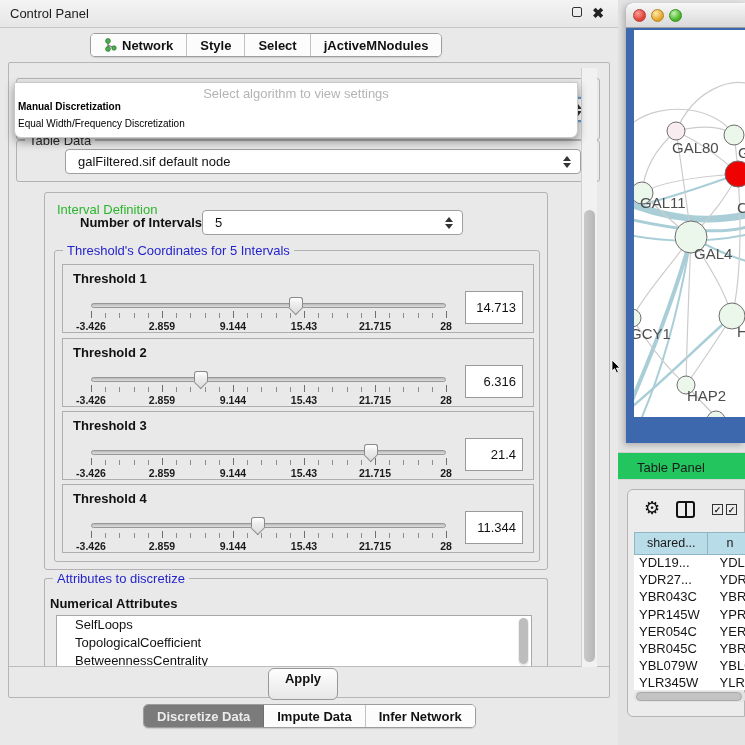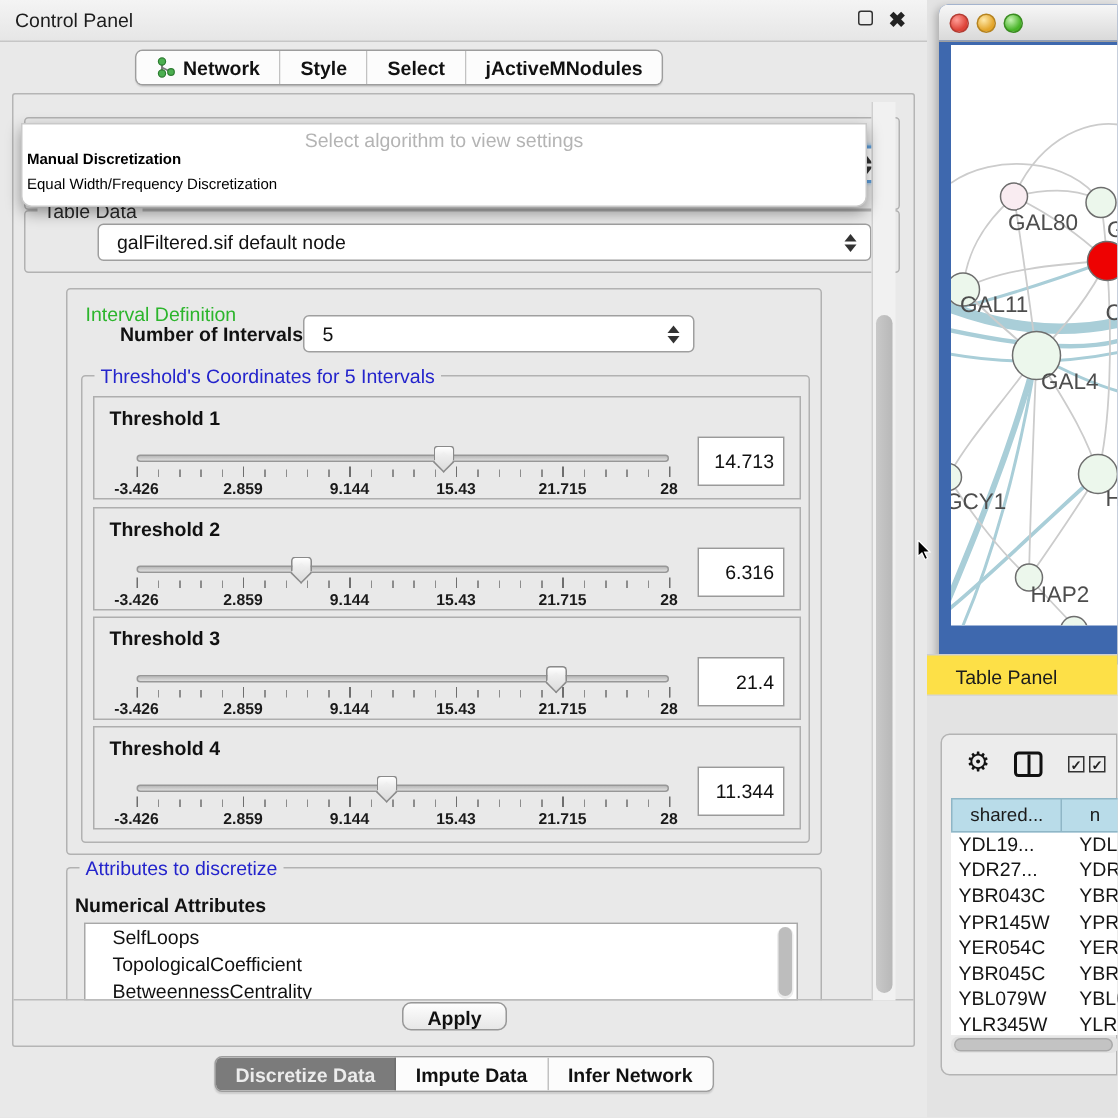--- a/index.html
+++ b/index.html
@@ -64,35 +64,35 @@
   
   .attr-list { position:absolute; left:56px; top:615px; width:476px; height:52px; background:#fff; border:1px solid #a8a8a8; overflow:hidden; font-size:13px; color:#111; }
   .attr-list .li { padding:1px 0 1px 18px; line-height:16px; white-space:nowrap; }
   .list-vscroll { position:absolute; right:2px; top:2px; width:11px; height:48px; background:#ededed; border-radius:6px; }
   .list-vthumb { position:absolute; left:1px; top:0; width:9px; height:46px; background:#bdbdbd; border-radius:5px; }
 
   
   .cp-vscroll { position:absolute; left:581px; top:68px; width:16px; height:599px; background:#f1f1f1; border-left:1px solid #d0d0d0; }
   .cp-vthumb  { position:absolute; left:2px; top:142px; width:11px; height:452px; background:linear-gradient(90deg,#c9c9c9,#b8b8b8); border-radius:6px; }
 
-  .apply-btn { position:absolute; left:268px; top:668px; width:70px; height:19px; background:linear-gradient(#fefefe,#e7e7e7); border:1px solid #989898; border-radius:6px; font-size:13px; font-weight:bold; color:#111; text-align:center; line-height:20px; }
+  .apply-btn { position:absolute; left:268px; top:668px; width:70px; height:32px; background:linear-gradient(#fefefe,#e7e7e7); border:1px solid #989898; border-radius:6px; font-size:13px; font-weight:bold; color:#111; text-align:center; line-height:20px; }
   .bottom-rule { position:absolute; left:9px; top:666px; width:600px; height:1px; background:#bcbcbc; }
 
   
   .net-win { left:626px; top:3px; width:119px; height:440px; background:#3e68ae; border-radius:6px 0 0 0; box-shadow:-2px 2px 6px rgba(0,0,0,.25); }
   .net-titlebar { position:absolute; left:0; top:0; width:119px; height:25px; background:linear-gradient(#f7f7f7,#d9d9d9); border-radius:6px 0 0 0; border-bottom:1px solid #9f9f9f; }
   .light { position:absolute; top:6px; width:13px; height:13px; border-radius:50%; }
   .light.red    { left:7px;  background:radial-gradient(circle at 35% 30%, #ff9d96, #dd4338 65%); border:1px solid #b33c33; }
   .light.yellow { left:25px; background:radial-gradient(circle at 35% 30%, #ffe9a8, #e3a52b 65%); border:1px solid #b5831f; }
   .light.green  { left:43px; background:radial-gradient(circle at 35% 30%, #c5f3b2, #48b428 65%); border:1px solid #3a8c21; }
   .net-canvas { position:absolute; left:8px; top:27px; width:111px; height:387px; background:#fff; overflow:hidden; }
   .net-canvas svg { display:block; }
 
   
-  .tp-titlebar { left:618px; top:436px; width:127px; height:28px; background:#fde047; border-top:1px solid #cfcfcf; border-bottom:1px solid #d6d6d6; }
+  .tp-titlebar { left:618px; top:452px; width:127px; height:28px; background:#22c55e; border-top:1px solid #cfcfcf; border-bottom:1px solid #d6d6d6; }
   .tp-title { position:absolute; left:19px; top:7px; font-size:13px; color:#1c1c1c; }
   .tp-box { left:627px; top:489px; width:118px; height:228px; background:#ececec; border:1px solid #b4b4b4; border-radius:6px 0 0 6px; }
   .tp-toolbar { position:absolute; left:0; top:0; width:118px; height:40px; }
   .gear { position:absolute; left:16px; top:9px; font-size:18px; color:#111; line-height:18px; }
   .split-ic { position:absolute; left:48px; top:11px; width:19px; height:17px; border:2px solid #111; border-radius:3px; }
   .split-ic::after { content:""; position:absolute; left:6.5px; top:0; width:2px; height:13px; background:#111; }
   .chk { position:absolute; top:14px; width:11px; height:11px; border:1.5px solid #333; font-size:9px; line-height:10px; text-align:center; color:#222; font-weight:bold; }
   .chk.c1 { left:84px; } .chk.c2 { left:98px; }
   .tp-table { position:absolute; left:6px; top:42px; width:112px; height:158px; background:#fff; overflow:hidden; }
   .tp-hrow { display:flex; height:23px; }

